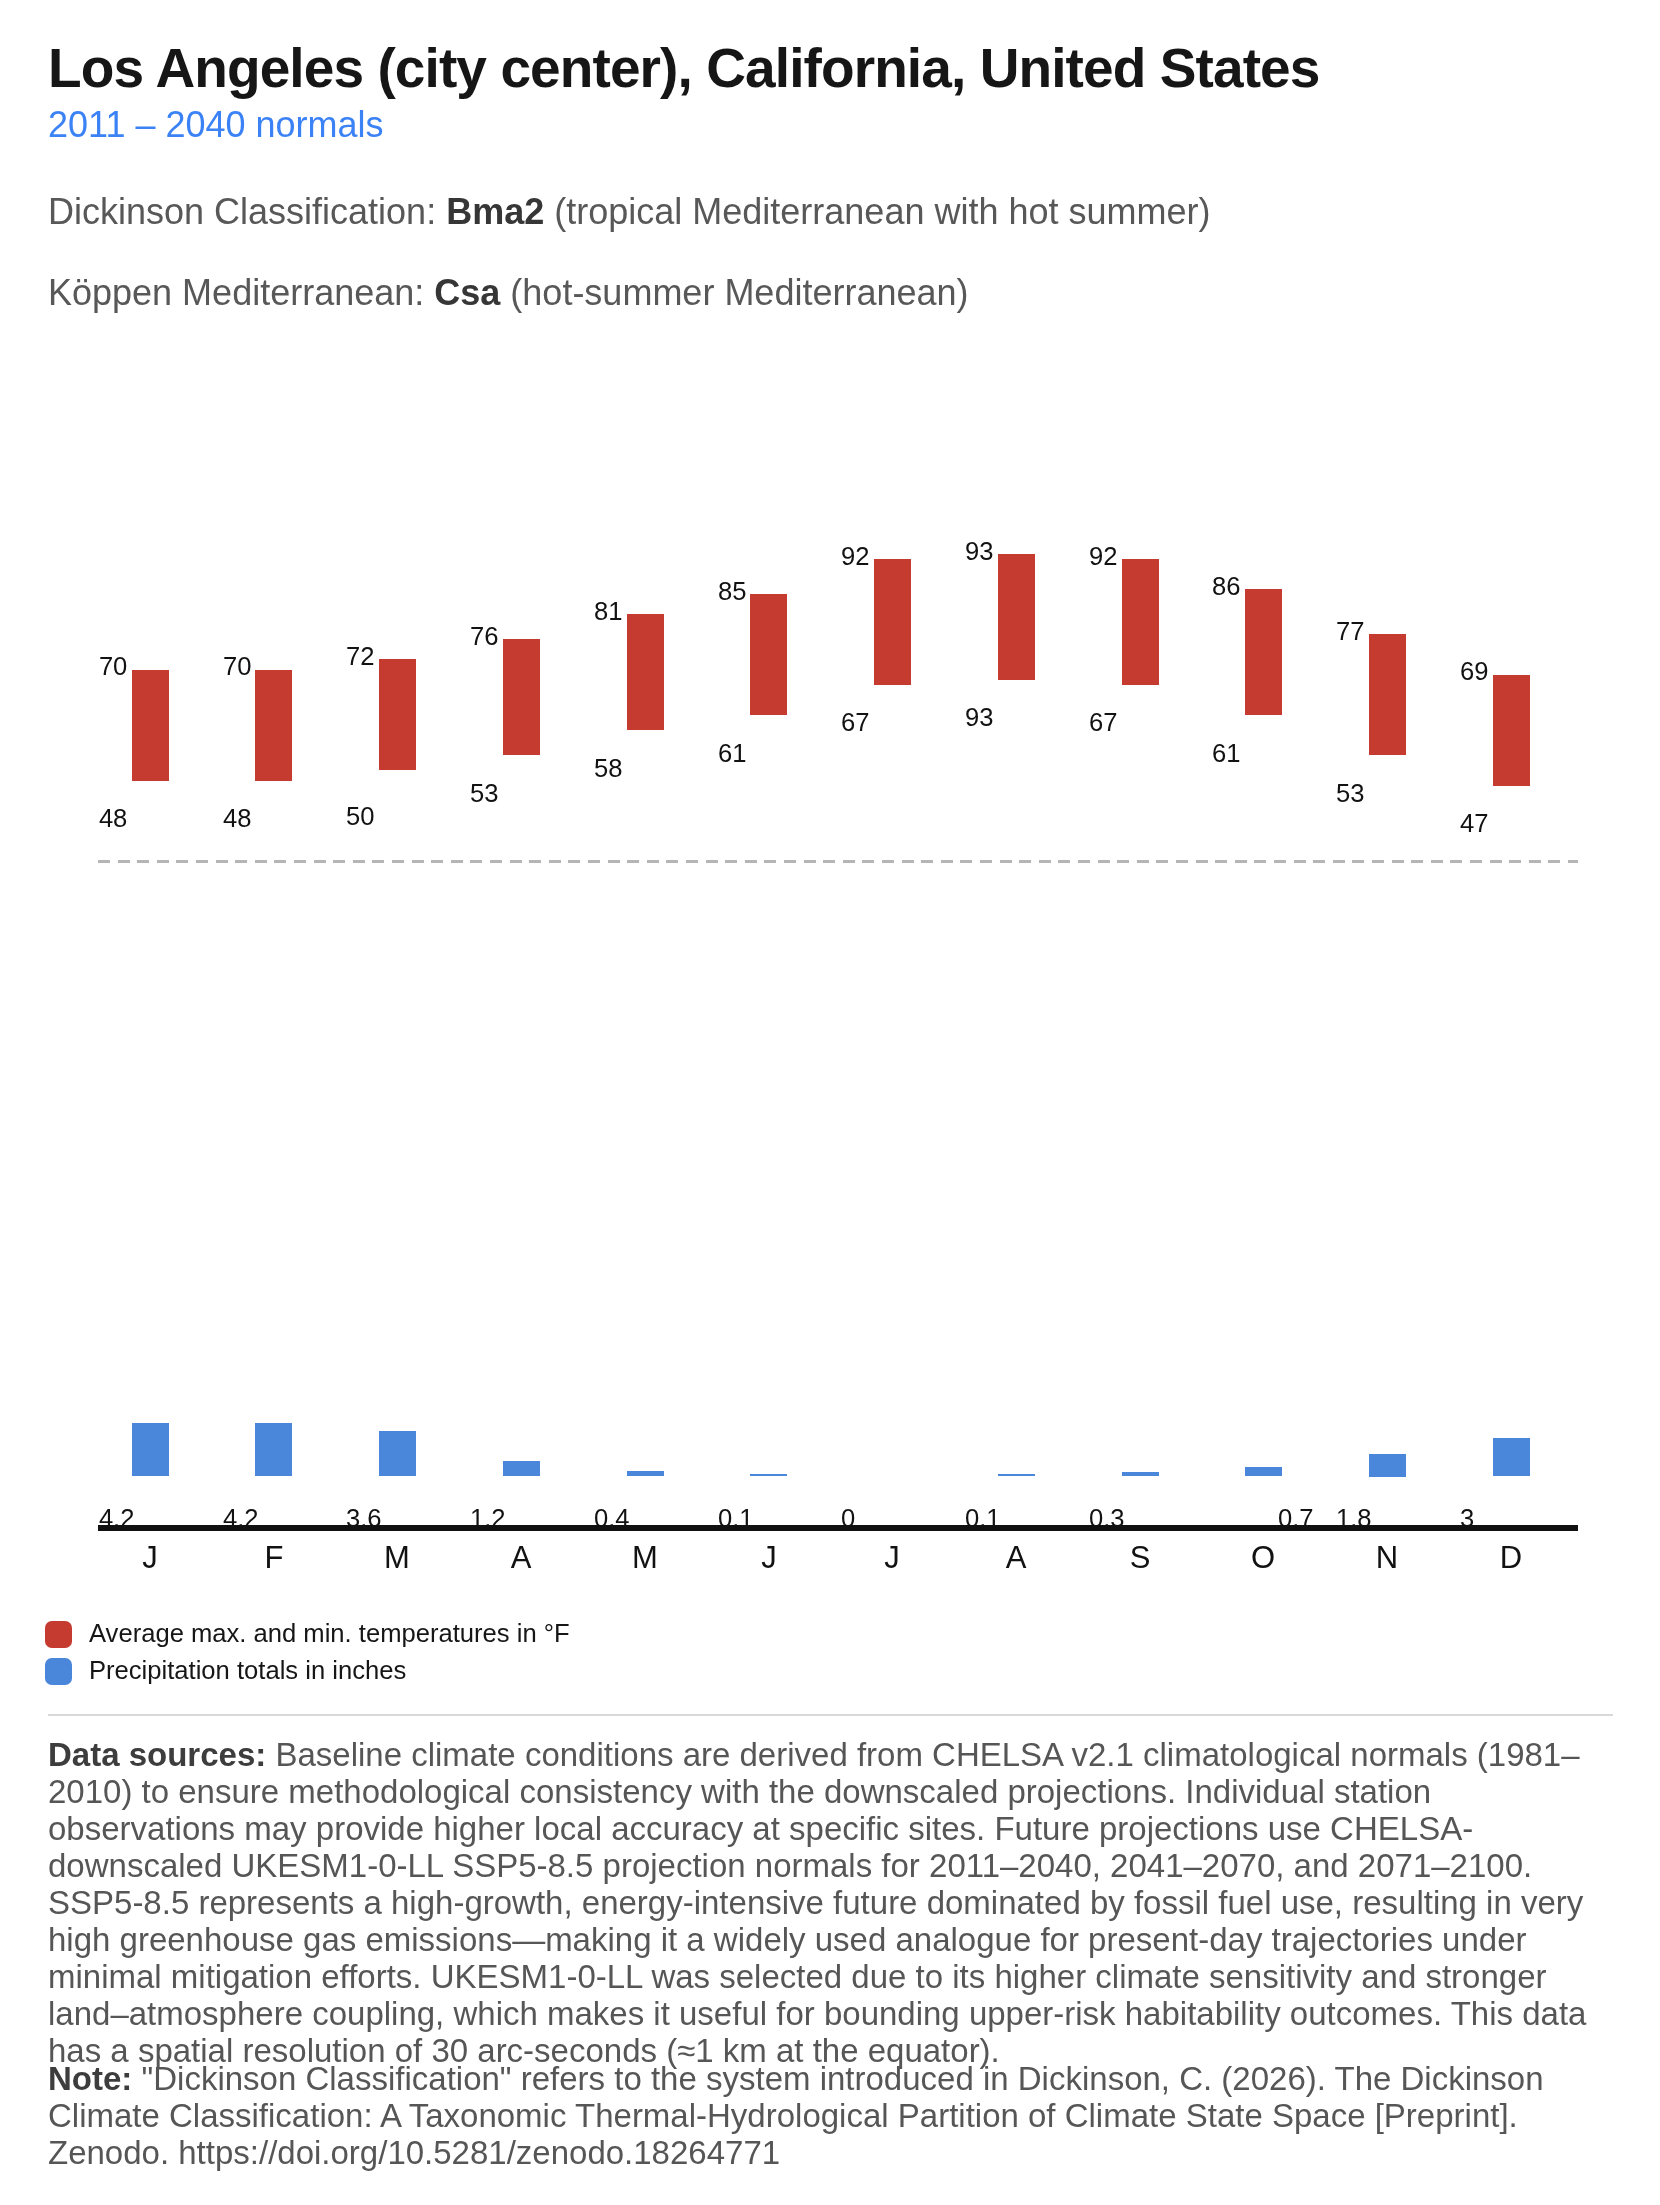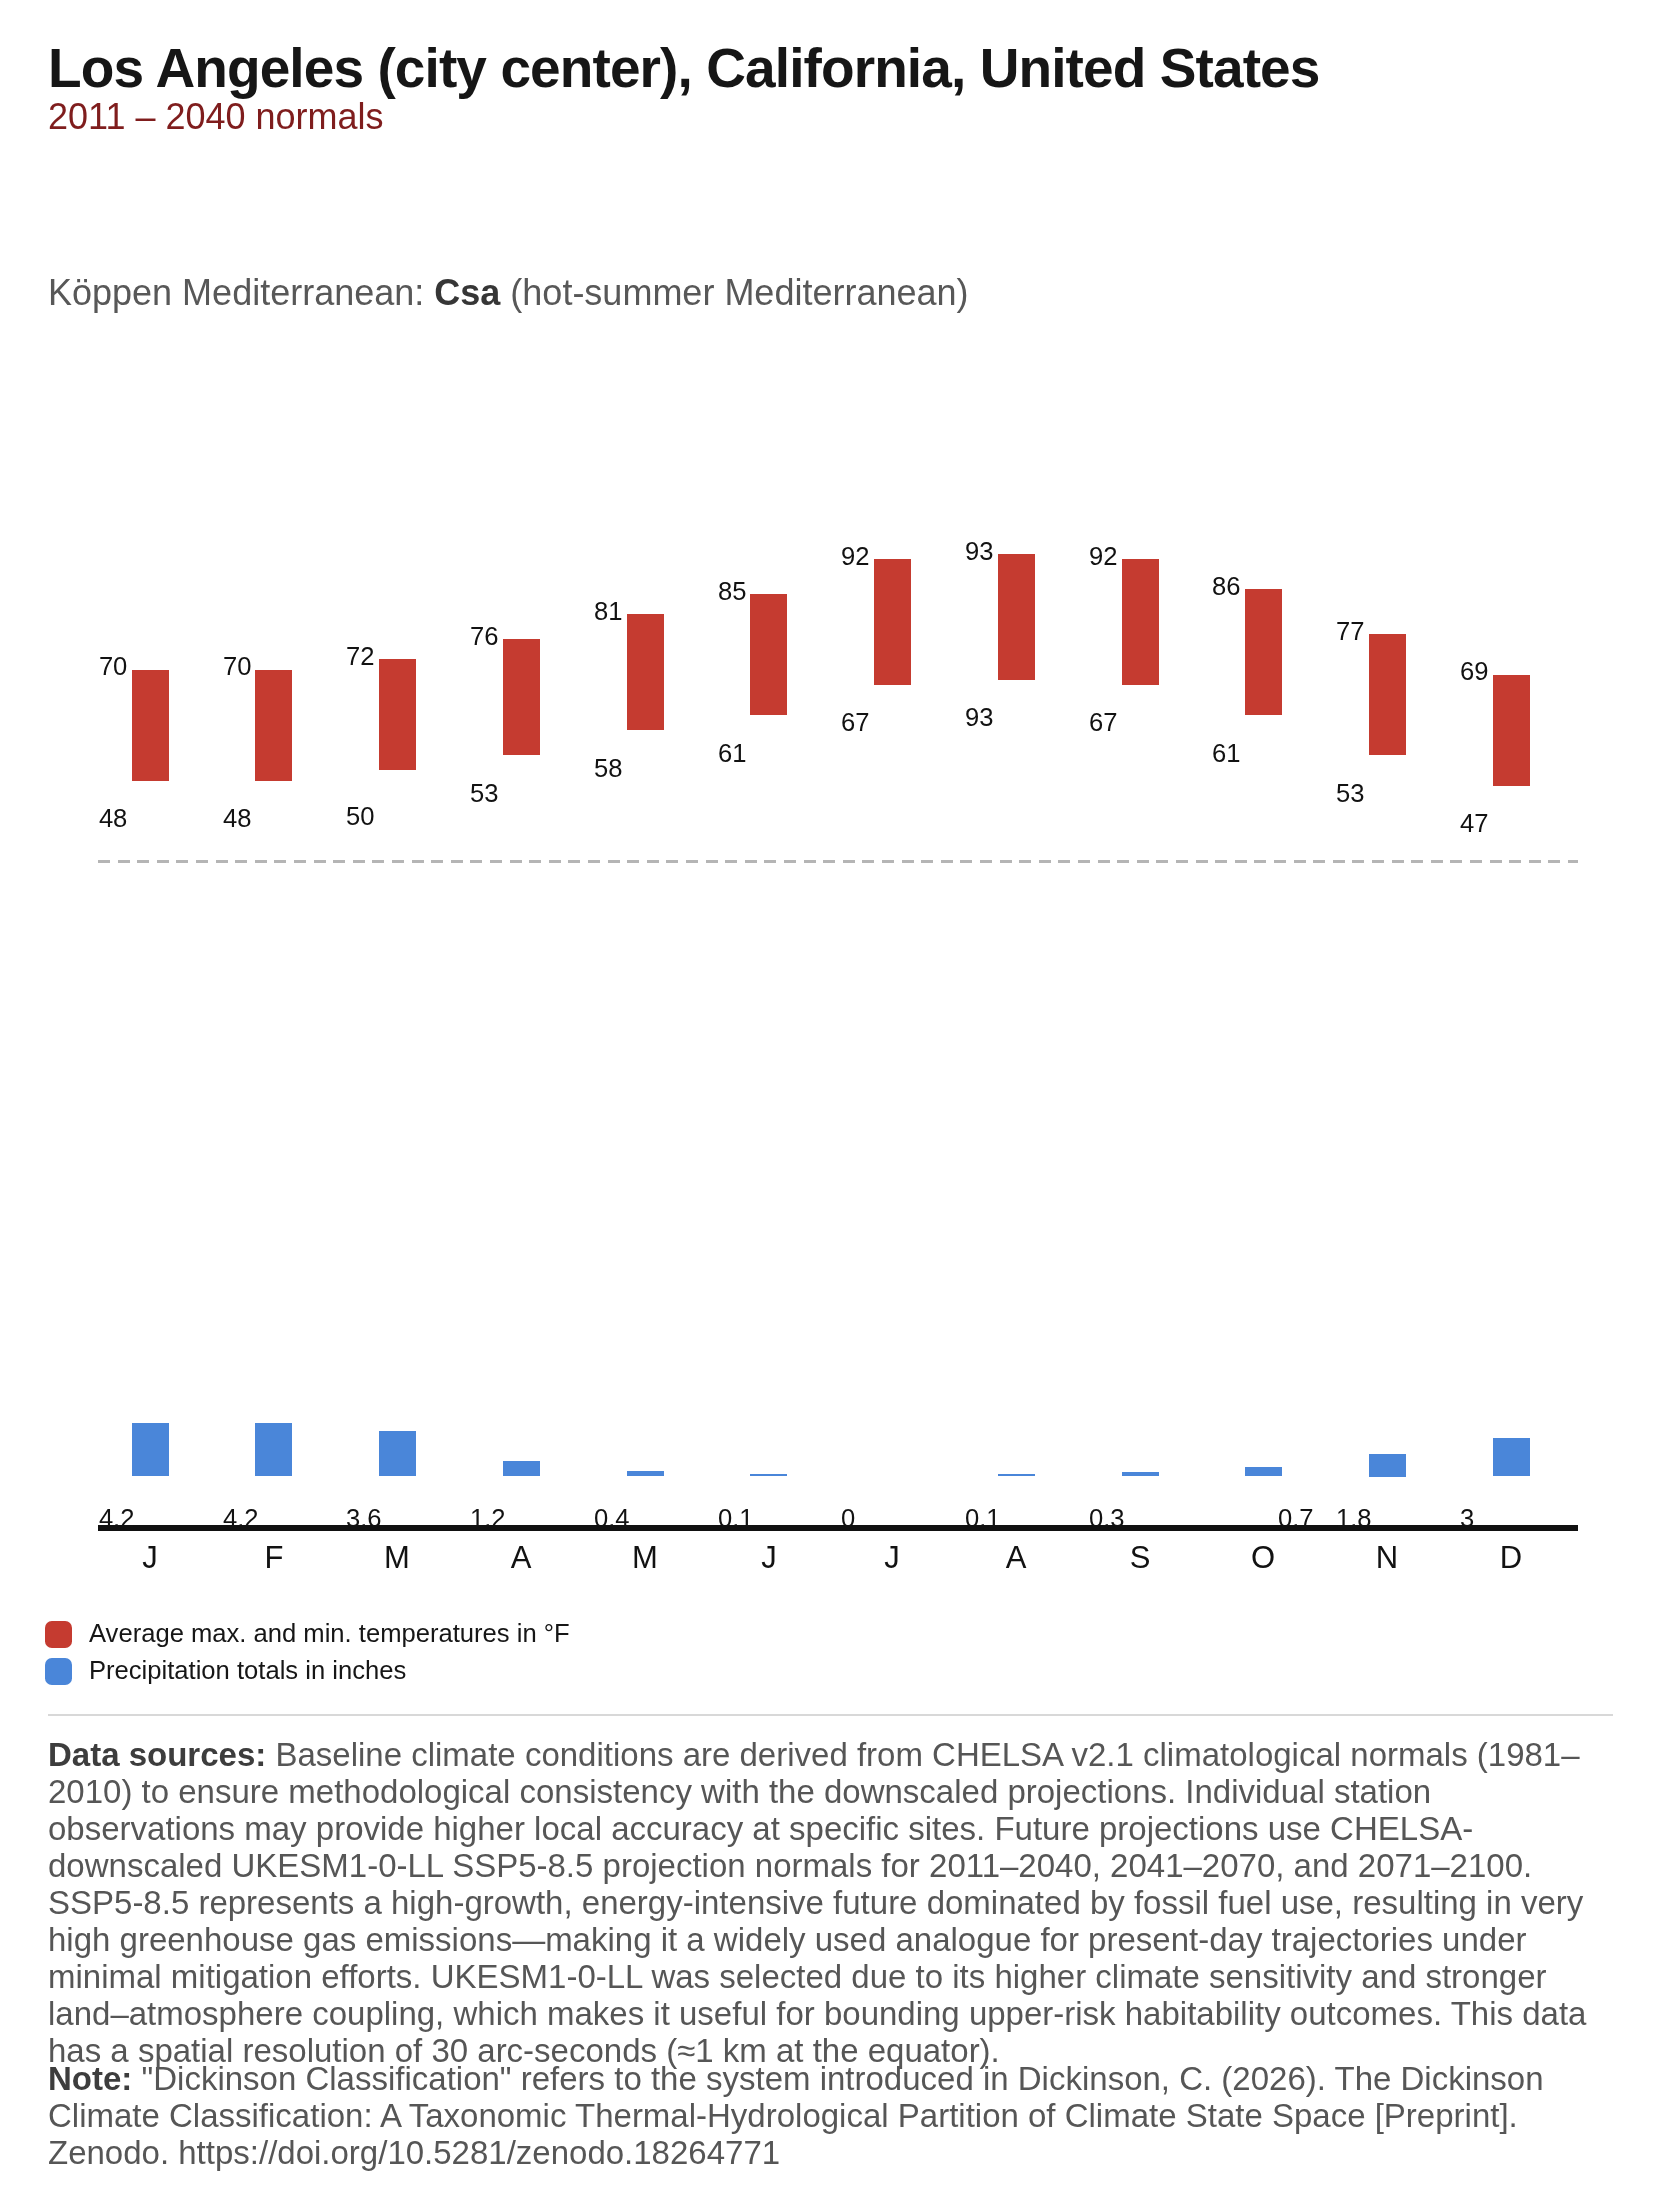--- a/index.html
+++ b/index.html
@@ -2,21 +2,21 @@
 <html style="font-size:13.6px"><head>
 <meta charset="utf-8">
 <style>
   * { margin:0; padding:0; box-sizing:border-box; }
   html,body { background:#ffffff; }
   body { font-family:"Liberation Sans","DejaVu Sans",sans-serif; }
   .page { position:relative; width:1661px; height:2205px; background:#ffffff; overflow:hidden; }
 
   .title { position:absolute; left:48px; top:41px; font-size:55px; font-weight:700;
            letter-spacing:-0.9px; color:#161616; line-height:1; white-space:nowrap; }
-  .subtitle { position:absolute; left:48px; top:99px; font-size:36px; color:#7f1d1d;
+  .subtitle { position:absolute; left:48px; top:107px; font-size:36px; color:#3b82f6;
               line-height:1; white-space:nowrap; }
   .classif { position:absolute; left:48px; font-size:36px; color:#585858; line-height:1;
              white-space:nowrap; }
   .classif.dickinson { top:194px; }
   .classif.koppen { top:275px; }
   .classif b { color:#363636; font-weight:700; }
 
   .chart { position:absolute; left:98px; top:477px; width:1480px; height:1107px; }
   .tbar, .pbar { position:absolute; }
   .vlabel { position:absolute; width:102px; font-size:25.6px;
@@ -42,20 +42,25 @@
   .foot.note { top:2060px; }
 </style>
 </head>
 <body>
 
 <div class="page">
 
   <h1 class="title">Los Angeles (city center), California, United States</h1>
   <div class="subtitle">2011 – 2040 normals</div>
 
+  <p class="classif dickinson">
+    <span>Dickinson Classification:</span>
+    <b>Bma2</b>
+    <span>(tropical Mediterranean with hot summer)</span>
+  </p>
 
   <p class="classif koppen">
     <span>Köppen Mediterranean:</span>
     <b>Csa</b>
     <span>(hot-summer Mediterranean)</span>
   </p>
 
   <div class="chart">
     <div class="freeze-line" style="top: 383px;"></div>
     <div class="axis"></div>

